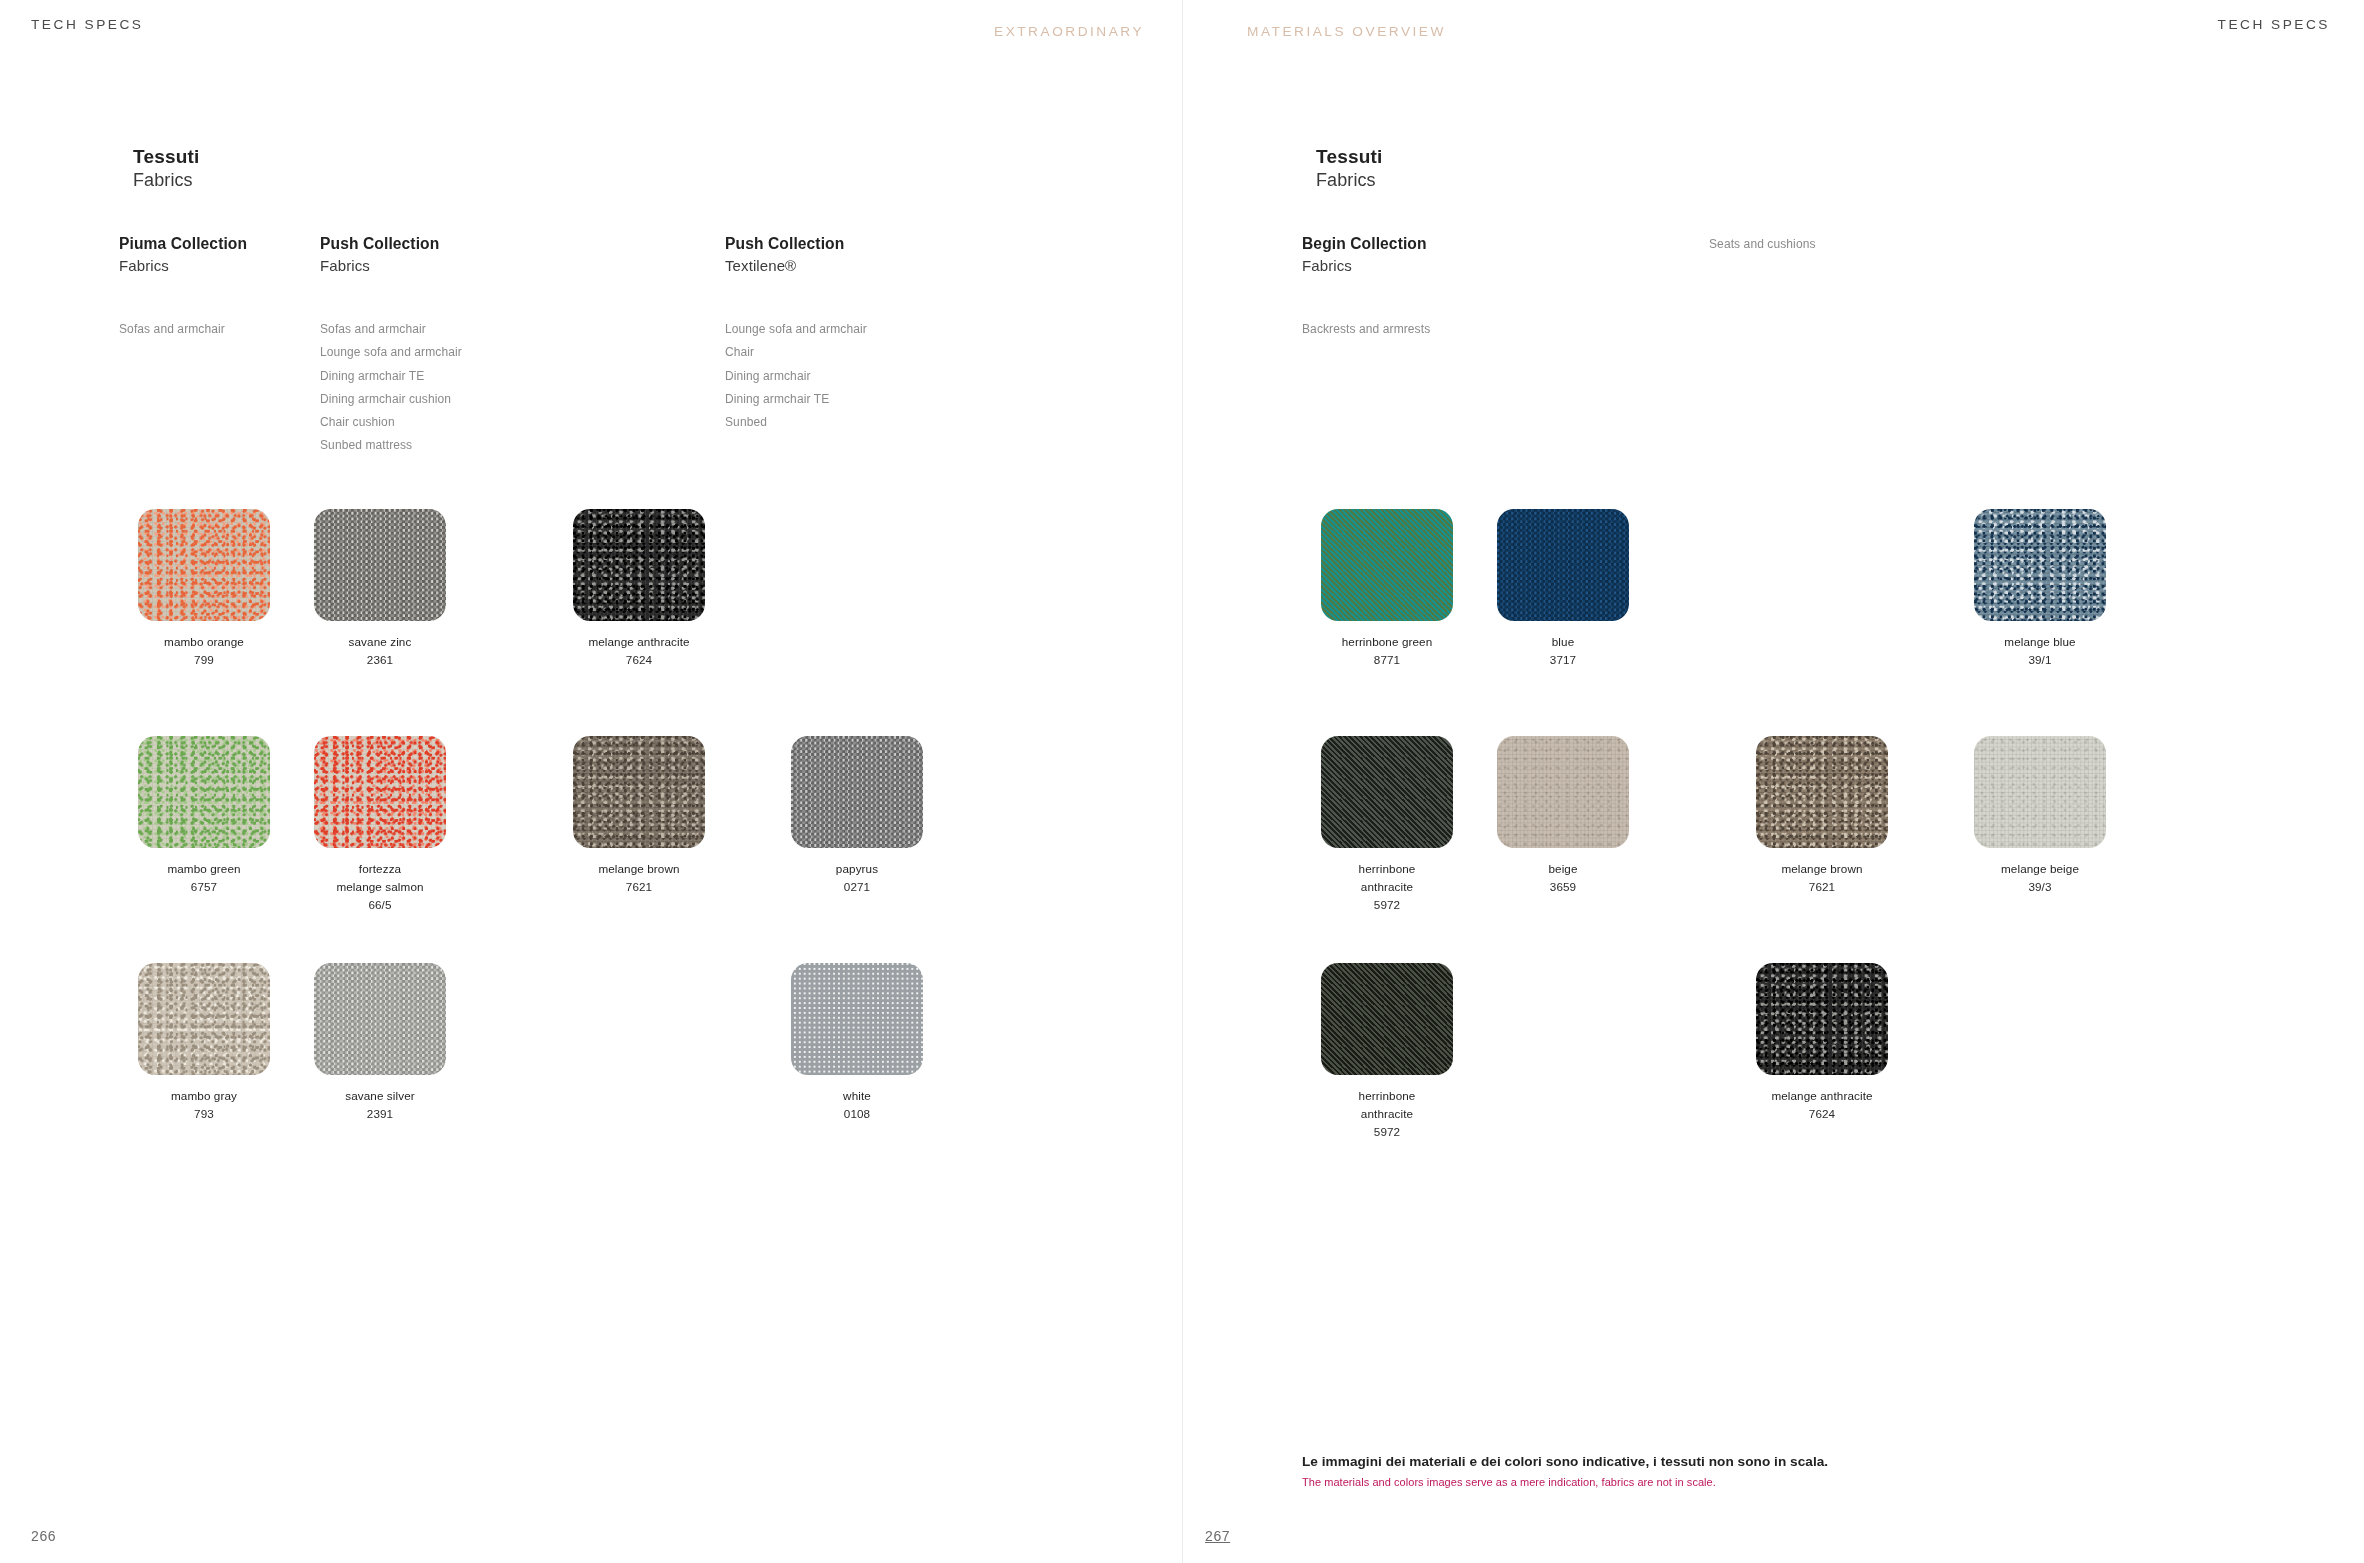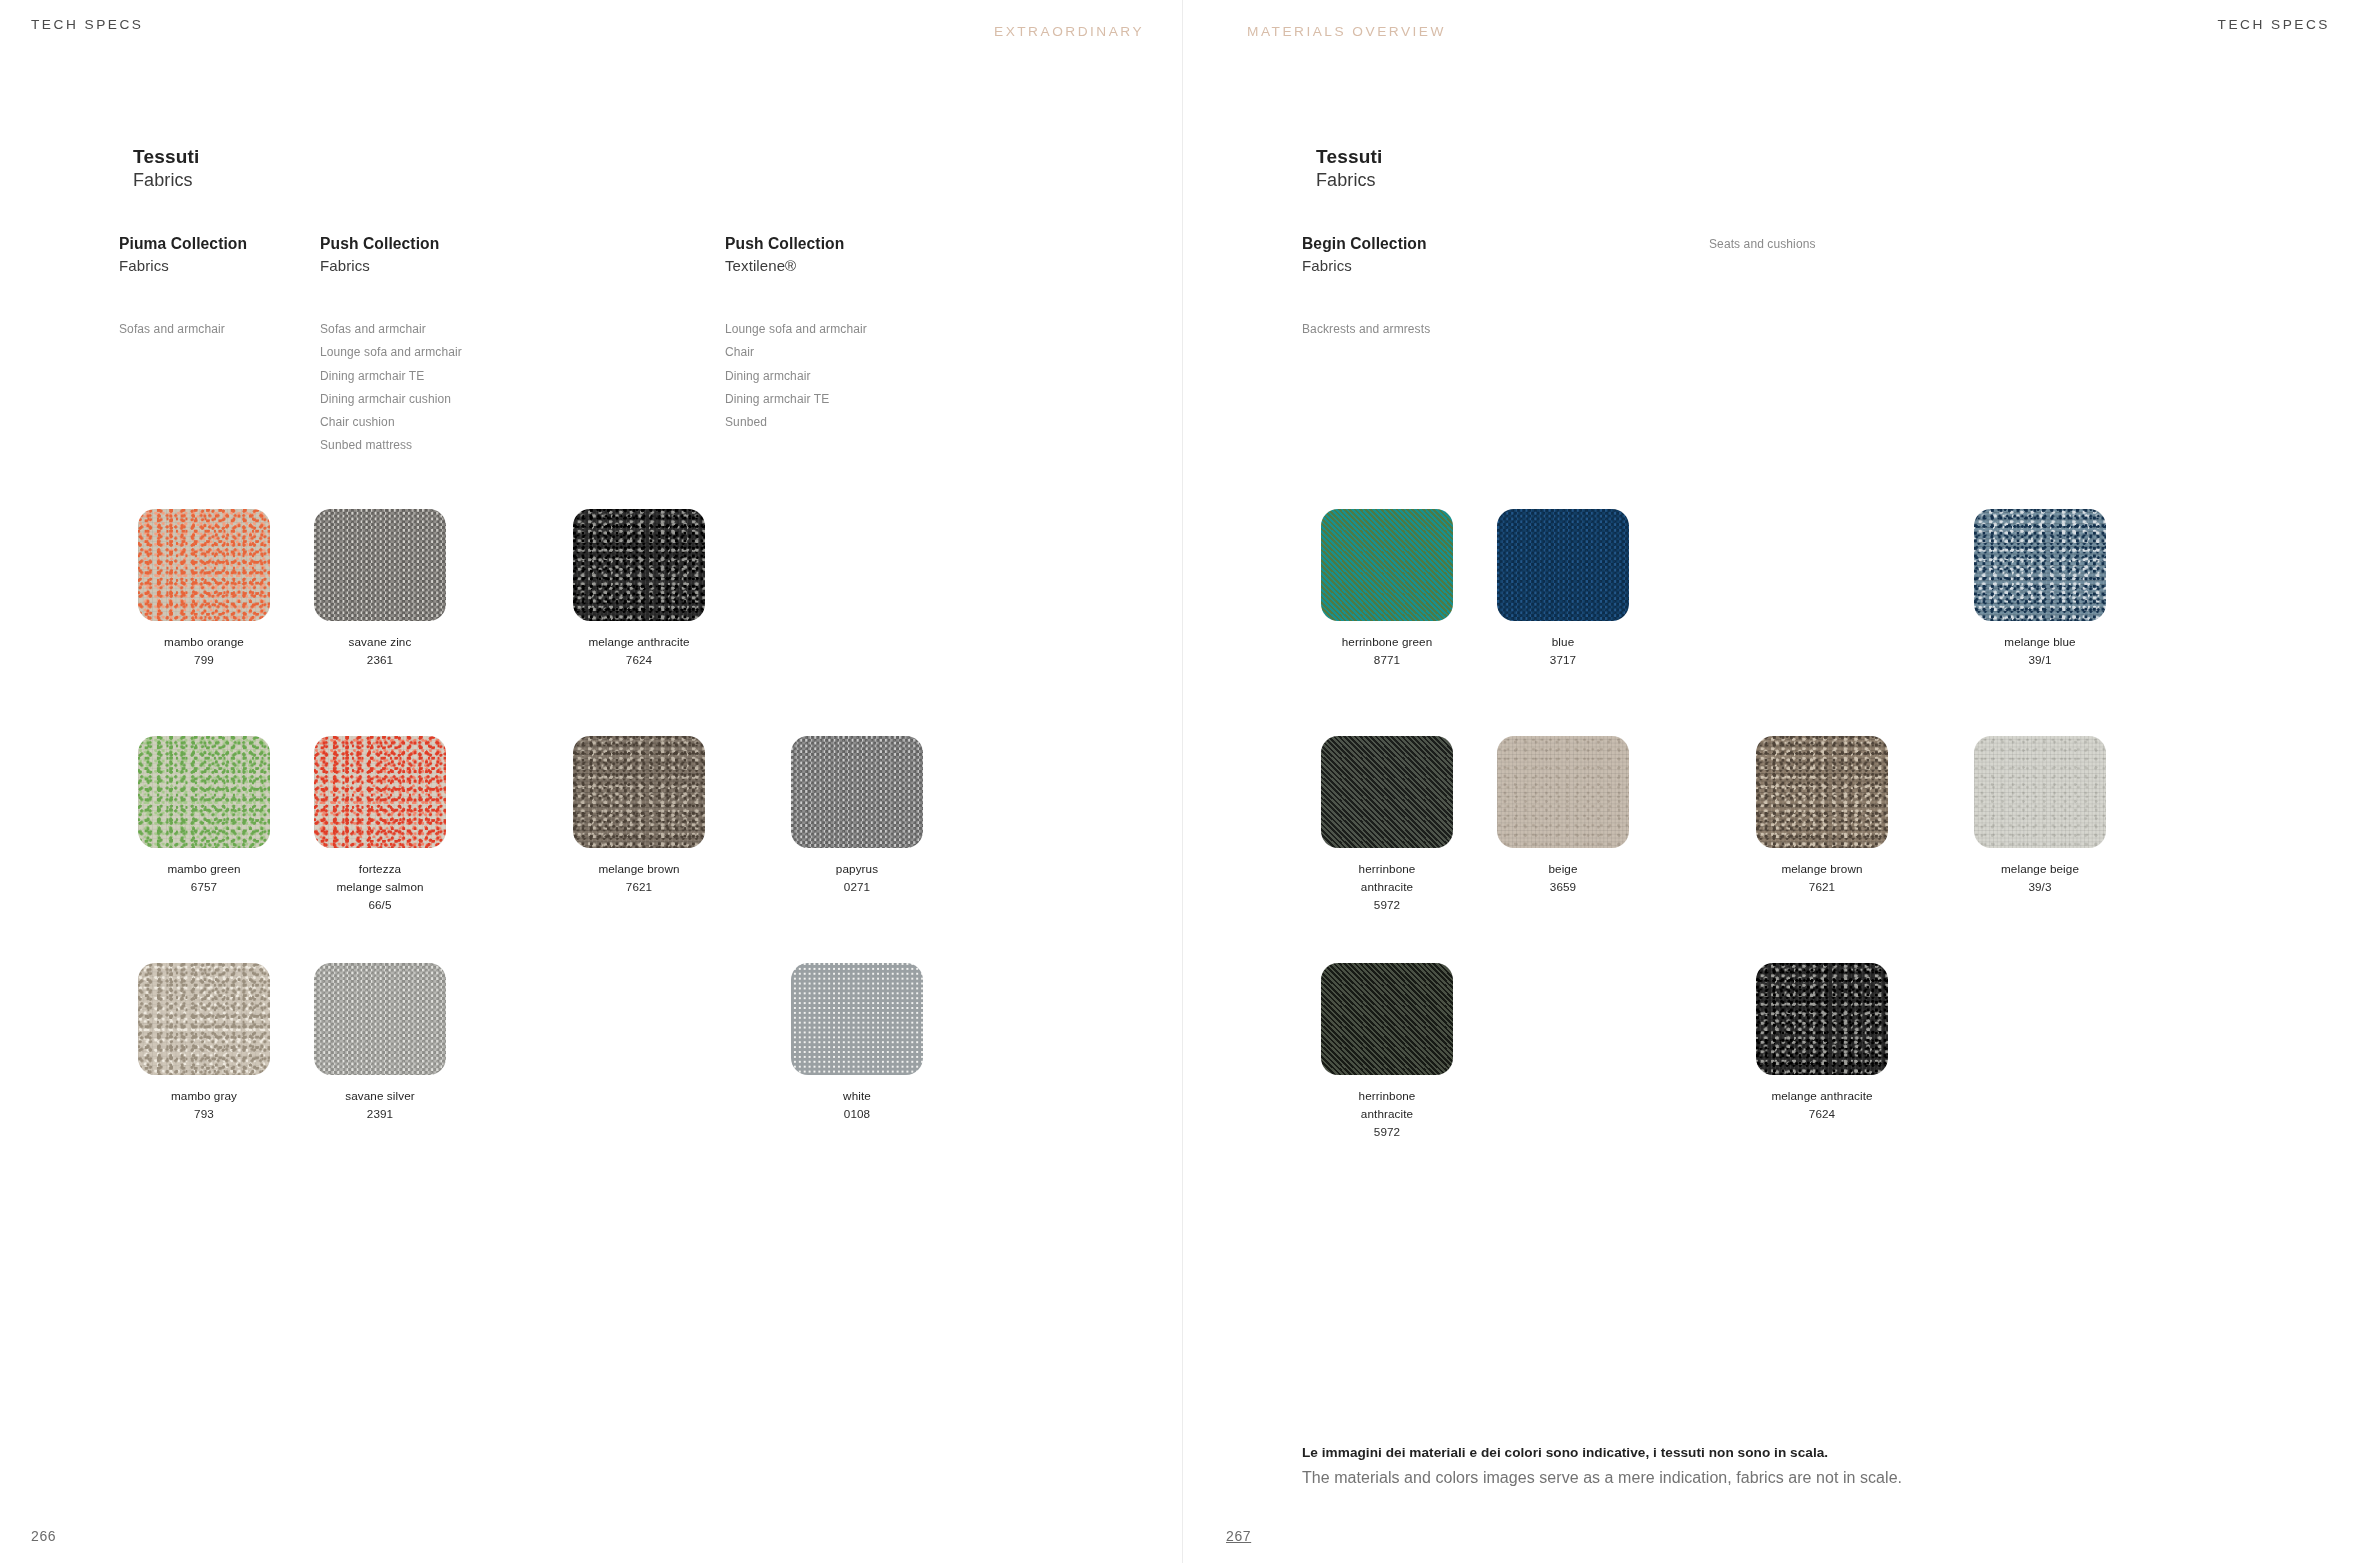--- a/index.html
+++ b/index.html
@@ -27,21 +27,21 @@
   .rh-extra{left:994px;}
   .rh-mat{left:1247px;}
   .rh-right{right:34px;}
 
   
   .pageno{
     position:absolute;bottom:19px;
     font-size:14px;color:#6b6b6b;letter-spacing:0.6px;
   }
   .pageno.l{left:31px;}
-  .pageno.r{left:43px;text-decoration:underline;}
+  .pageno.r{left:22px;text-decoration:underline;}
 
   
   .sect{position:absolute;left:119px;top:144px;margin-left:14px;}
   .sect .it{font-size:19px;font-weight:700;letter-spacing:0.2px;color:#222;line-height:1.32;}
   .sect .en{font-size:18px;font-weight:400;letter-spacing:0.1px;color:#3a3a3a;line-height:1.32;}
 
   
   .cols{position:absolute;left:119px;top:233px;width:1003px;}
   .colgrid{position:relative;height:237px;}
   .col{position:absolute;top:0;}
@@ -63,21 +63,21 @@
     margin:0 auto;
     position:relative;overflow:hidden;
     background-repeat:repeat;
   }
   .cap{margin-top:12px;font-size:11.7px;line-height:1.52;color:#1f1f1f;letter-spacing:0.1px;}
   .cap .code{display:block;color:#2b2b2b;}
 
   
   .disc{position:absolute;left:119px;bottom:71px;width:852px;}
   .disc .l1{font-size:13.6px;font-weight:700;color:#222;line-height:1.72;letter-spacing:0.05px;}
-  .disc .l2{font-size:16px;font-weight:400;color:#737373;line-height:1.72;letter-spacing:0.05px;}
+  .disc .l2{font-size:11px;font-weight:400;color:#be185d;line-height:1.72;letter-spacing:0.05px;}
 
   
   
   .tex-speckle{
     background-image:
       radial-gradient(circle at 20% 25%, var(--f) 0 1.5px, transparent 1.8px),
       radial-gradient(circle at 68% 12%, var(--f) 0 1.8px, transparent 2.1px),
       radial-gradient(circle at 44% 58%, var(--f) 0 1.4px, transparent 1.7px),
       radial-gradient(circle at 88% 74%, var(--f) 0 1.7px, transparent 2px),
       radial-gradient(circle at 8% 82%, var(--f) 0 1.4px, transparent 1.7px),

